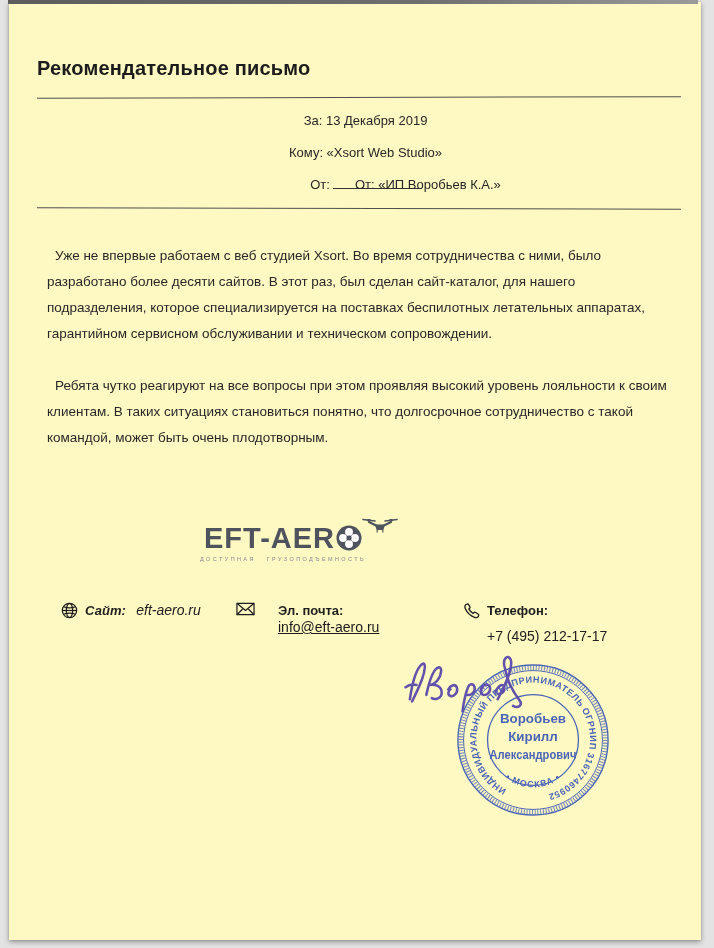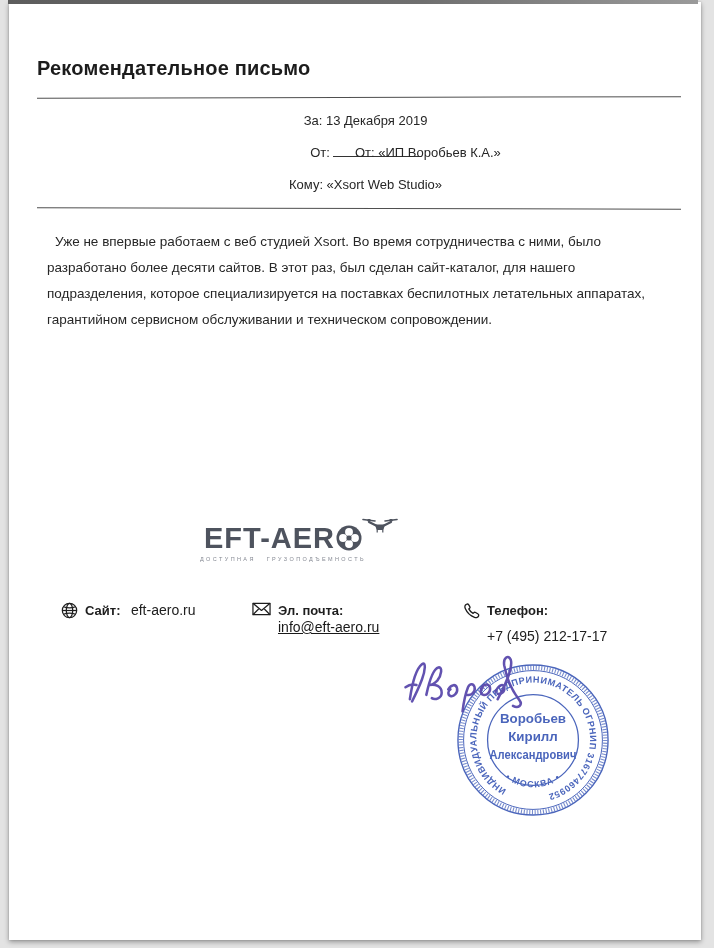--- a/index.html
+++ b/index.html
@@ -9,21 +9,21 @@
     font-family:"Liberation Sans","DejaVu Sans",sans-serif;
     position:relative; overflow:hidden;
   }
   .top-edge {
     position:absolute; top:0; left:8px; right:16px; height:3.5px;
     background:linear-gradient(90deg,#5d5d5d,#6f6f6f 60%,#9a9a9a);
     z-index:5;
   }
   .page {
     position:absolute; left:9px; top:2px; width:692px; height:938px;
-    background:#ffffff;
+    background:#fef9c3;
     box-shadow:0 2px 5px rgba(0,0,0,.35), 0 0 2px rgba(0,0,0,.15);
   }
   .content { position:relative; width:100%; height:100%; padding:0 20px 0 28px; }
 
   .doc-title {
     margin-top:55px; font-size:20px; font-weight:bold; color:#1c1c1c;
     letter-spacing:.2px;
   }
   .rule {
     border:none; border-top:1.2px solid #4f4f4f; width:100%;
@@ -33,21 +33,21 @@
 
   .meta { margin-left:13px; font-size:13px; color:#262626; }
   .meta-line { margin-top:15px; line-height:17px; position:relative;text-align:center; }
   .meta-line.first { margin-top:14px; }
   .blank-line {
     display:inline-block; width:88px; height:13px; margin-left:3px;
     border-bottom:1.2px solid #333; vertical-align:baseline;
   }
   .meta-right { position:absolute; left:305px; top:0; }
 
-  .body-text { margin-left:10px; margin-top:20px; width:622px; }
+  .body-text { margin-left:10px; margin-top:34px; width:622px; }
   .body-text p {
     font-size:13.5px; line-height:26px; color:#272727; text-indent:8px;
     text-align:left;
   }
   .body-text p + p { margin-top:26px; }
 
   
   .logo-block {
     position:absolute; left:0; width:548px; top:466px; text-align:center;
   }
@@ -63,26 +63,26 @@
   .logo-drone { position:absolute; right:-32px; top:-9px; }
   .logo-tagline {
     margin-top:3px; font-size:5.5px; letter-spacing:2.4px; word-spacing:7px;
     color:#858993; text-transform:uppercase; white-space:nowrap;
   }
 
   
   .contacts { position:absolute; top:544px; left:0; width:692px; height:50px; }
   .contact { position:absolute; top:0; display:flex; align-items:flex-start; }
   .contact.site  { left:52px; }
-  .contact.email { left:243px; }
+  .contact.email { left:227px;gap:16px; }
   .contact.phone { left:454px; }
   .contact .c-icon { margin-right:7px; margin-top:1px; flex:none; }
   .c-label { font-size:13px; font-weight:bold; color:#1d1d1d; line-height:17px; }
   .c-value { font-size:14px; color:#202020; line-height:17px; }
-  .c-inline .c-label, .c-inline .c-value { display:inline; }
+  .c-inline .c-label, .c-inline .c-value { display:inline;font-style:italic; }
   .c-inline .c-value { margin-left:6px; }
   .email-link { text-decoration:underline; color:#1a1a1a; margin-top:0; display:block; }
   .phone-value { margin-top:9px; display:block; }
 
   
   .stamp-wrap { position:absolute; left:445px; top:604px; width:158px; height:158px; opacity:.92; }
   .signature-wrap { position:absolute; left:393px; top:594px; width:132px; height:68px; z-index:3; opacity:.95; }
 </style>
 </head>
 <body>
@@ -90,31 +90,32 @@
 <div class="top-edge"></div>
 
 <div class="page">
   <div class="content">
 
     <h1 class="doc-title">Рекомендательное письмо</h1>
     <hr class="rule rule1">
 
     <div class="meta">
       <div class="meta-line first">За: 13 Декабря 2019</div>
+      <div class="meta-line">Кому: «Xsort Web Studio»</div>
       <div class="meta-line">
         <span>От:</span><span class="blank-line"></span>
         <span class="meta-right">От: «ИП Воробьев К.А.»</span>
       </div>
-      <div class="meta-line">Кому: «Xsort Web Studio»</div>
     </div>
 
     <hr class="rule rule2">
 
     <div class="body-text">
       <p>Уже не впервые работаем с веб студией Xsort. Во время сотрудничества с ними, было разработано более десяти сайтов. В этот раз, был сделан сайт-каталог, для нашего подразделения, которое специализируется на поставках беспилотных летательных аппаратах, гарантийном сервисном обслуживании и техническом сопровождении.</p>
+      <p>Ребята чутко реагируют на все вопросы при этом проявляя высокий уровень лояльности к своим клиентам. В таких ситуациях становиться понятно, что долгосрочное сотрудничество с такой командой, может быть очень плодотворным.</p>
     </div>
 
     <div class="logo-block">
       <div class="logo-inner">
         <div class="logo-text"><span>EFT-AER</span><svg class="logo-o" viewBox="0 0 27 27">
             <circle cx="13.5" cy="13.5" r="13" fill="#4e535e"></circle>
             <circle cx="13.5" cy="7.3" r="4.1" fill="#ffffff"></circle>
             <circle cx="13.5" cy="19.7" r="4.1" fill="#ffffff"></circle>
             <circle cx="7.3" cy="13.5" r="4.1" fill="#ffffff"></circle>
             <circle cx="19.7" cy="13.5" r="4.1" fill="#ffffff"></circle>

